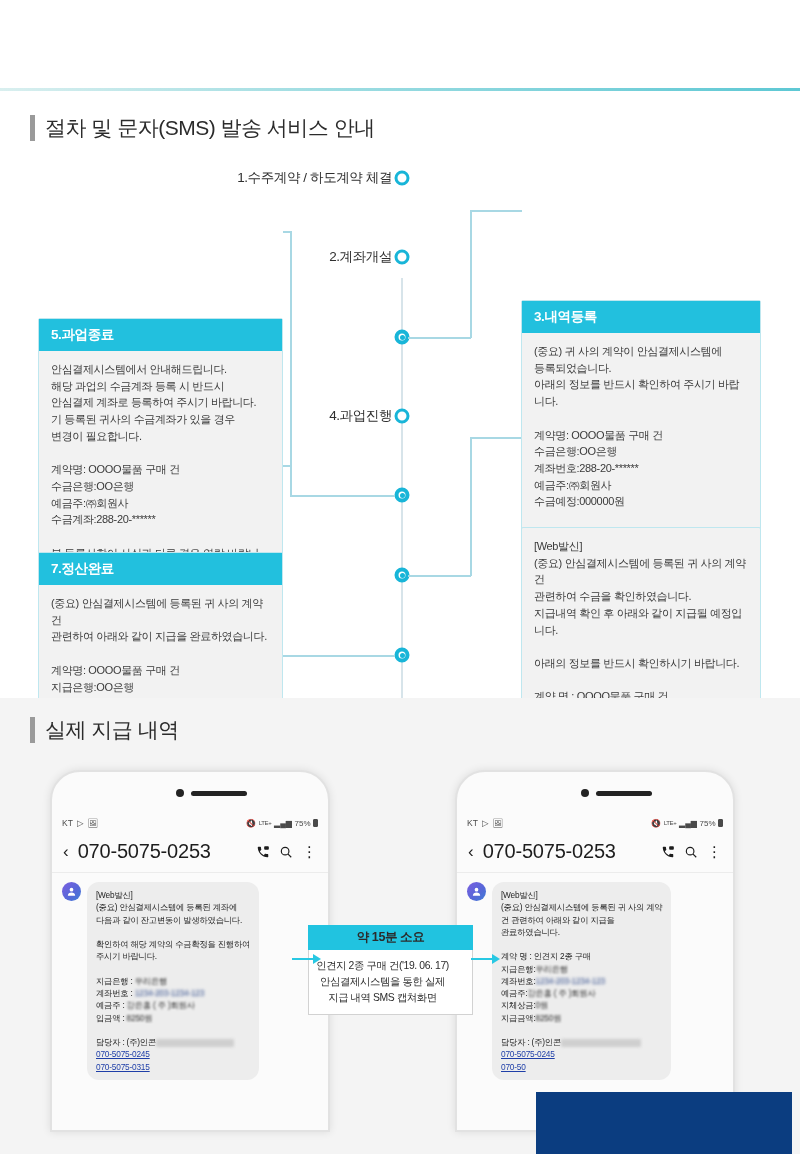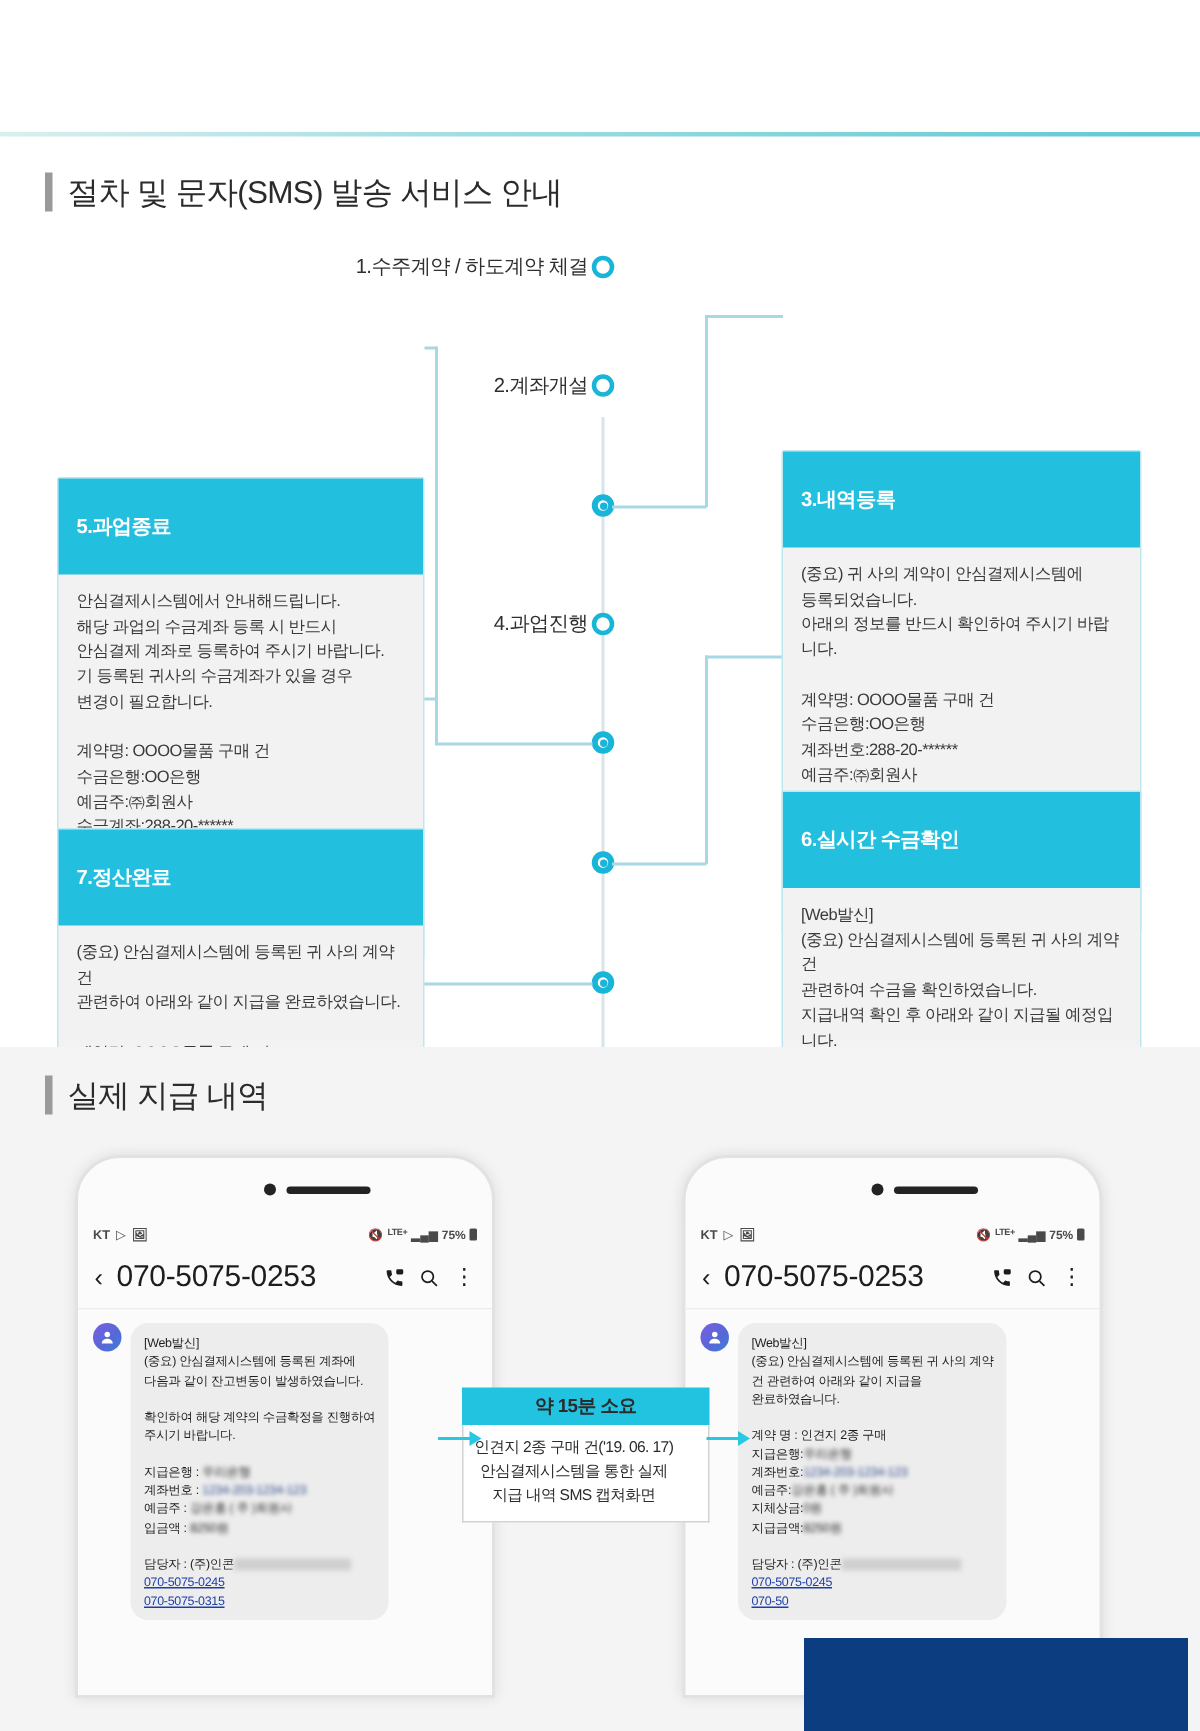--- a/index.html
+++ b/index.html
@@ -54,21 +54,21 @@
   
   .card {
     position: absolute;
     border: 1px solid #bfe7ef;
     background: #f2f2f2;
     border-radius: 2px;
   }
   .card-head {
     background: #22c0de; color: #ffffff;
     font-size: 13.5px; font-weight: bold;
-    padding: 23px 12px; letter-spacing: -0.4px;
+    padding: 7px 12px; letter-spacing: -0.4px;
   }
   .card-body {
     padding: 10px 12px 12px 12px;
     font-size: 11px; line-height: 1.52; color: #3a3a3a;
     letter-spacing: -0.35px; white-space: pre-wrap;
   }
 
   #card-5 { left: 38px; top: 218px; width: 245px; }
   #card-7 { left: 38px; top: 452px; width: 245px; }
   #card-3 { left: 521px; top: 200px; width: 240px; }
@@ -100,21 +100,21 @@
   .speaker {
     position: absolute; left: 139px; top: 19px;
     width: 56px; height: 5px; border-radius: 3px; background: #232323;
   }
 
   .statusbar {
     display: flex; align-items: center; justify-content: space-between;
     padding: 0 10px; height: 18px;
     font-size: 8.5px; color: #4a4a4a; background: #fbfbfb;
   }
-  .sb-left, .sb-right { display: flex; gap: 4px; font-weight: bold; }
+  .sb-left, .sb-right { display: flex; align-items: center; gap: 4px; }
   .sb-right { gap: 2.5px; font-size: 8px; }
   .lte { font-size: 6px; letter-spacing: -0.3px; }
   .bat {
     display: inline-block; width: 5px; height: 8px;
     border: 1px solid #4a4a4a; border-radius: 1px; position: relative;
     background: #4a4a4a;
   }
 
   .msg-header {
     display: flex; align-items: center; gap: 9px;
@@ -275,21 +275,20 @@
 수금은행:OO은행
 계좌번호:288-20-******
 예금주:㈜회원사
 수금예정:000000원
 
 본 등록사항이 사실과 다른 경우 연락 바랍니다.
 담당자 : (주)인콘 OOO 070-5075-0316</div>
   </div>
 
   <div class="card" id="card-6">
-    <div class="card-head">6.실시간 수금확인</div>
     <div class="card-body">[Web발신]
 (중요) 안심결제시스템에 등록된 귀 사의 계약 건
 관련하여 수금을 확인하였습니다.
 지급내역 확인 후 아래와 같이 지급될 예정입니다.
 
 아래의 정보를 반드시 확인하시기 바랍니다.
 
 계약 명 : OOOO물품 구매 건
 지급은행 : OO은행
 계좌번호 : 288-20-******

